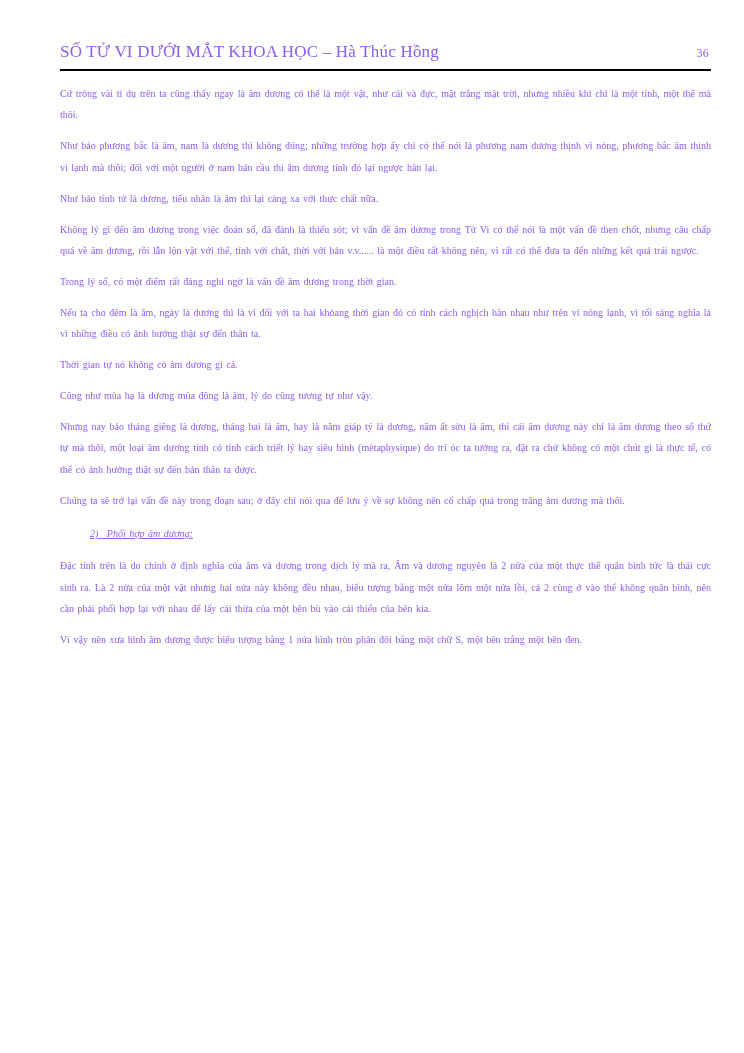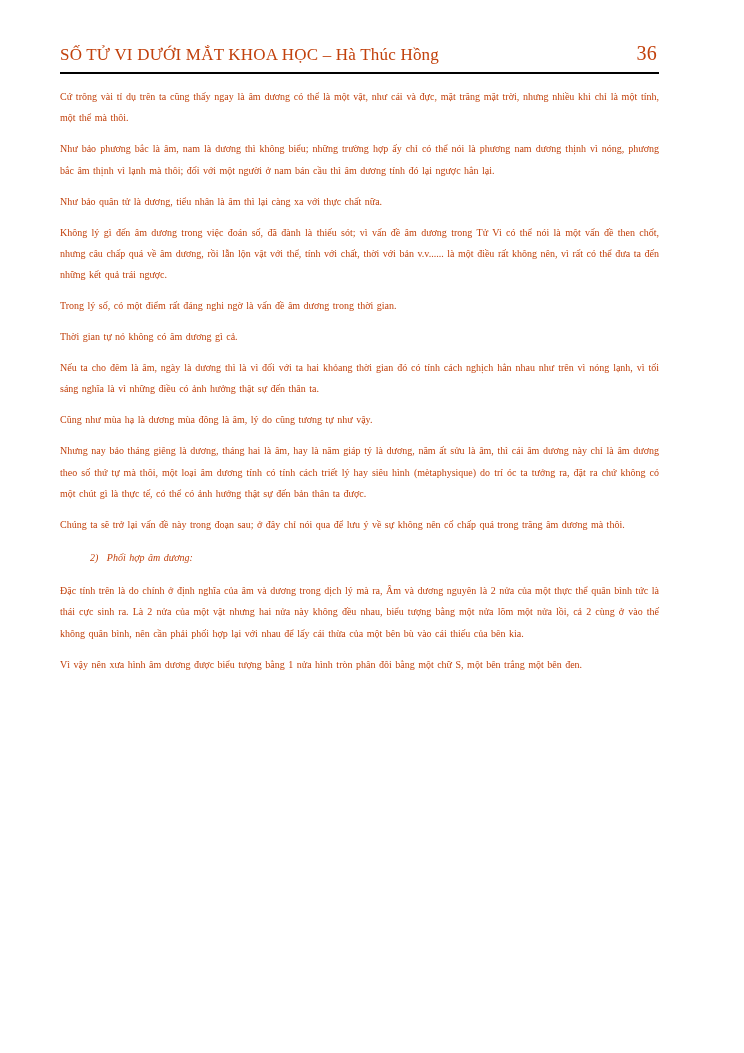--- a/index.html
+++ b/index.html
@@ -6,38 +6,38 @@
     margin: 0;
     padding: 0;
     background: #ffffff;
   }
   .page {
     position: relative;
     width: 744px;
     height: 862px;
     background: #ffffff;
     box-sizing: border-box;
-    padding: 42px 85px 0 60px;
+    padding: 42px 33px 0 60px;
     font-family: "Liberation Serif", "DejaVu Serif", serif;
-    color: #c2410c;
+    color: #8b5cf6;
     overflow: hidden;
   }
   .page-header {
     display: flex;
     justify-content: space-between;
     align-items: baseline;
     font-size: 17px;
     letter-spacing: 0.2px;
     padding: 0 2px 0 0;
   }
   .running-title {
     white-space: nowrap;
   }
   .page-number {
-    font-size: 20px;
+    font-size: 12px;
   }
   .header-rule {
     border: none;
     border-bottom: 2px solid #000000;
     margin: 7px 0 0 0;
     height: 0;
   }
   .page-body {
     margin-top: 12px;
   }
@@ -47,42 +47,43 @@
     text-align: justify;
     margin: 0 0 9.5px 0;
     word-spacing: 1px;
   }
   .section-heading {
     font-style: italic;
     text-align: left;
     padding-left: 30px;
     margin-top: 12px;
     margin-bottom: 11px;
+    text-decoration: underline;
   }
 </style>
 </head>
 <body>
 
 <div class="page">
 
   <header class="page-header">
     <span class="running-title">SỐ TỬ VI DƯỚI MẮT KHOA HỌC – Hà Thúc Hồng</span>
     <span class="page-number">36</span>
   </header>
 
   <div class="header-rule"></div>
 
   <main class="page-body">
     <p class="para">Cứ trông vài tỉ dụ trên ta cũng thấy ngay là âm dương có thể là một vật, như cái và đực, mặt trăng mặt trời, nhưng nhiều khi chỉ là một tính, một thể mà thôi.</p>
-    <p class="para">Như bảo phương bắc là âm, nam là dương thì không biểu; những trường hợp ấy chỉ có thể nói là phương nam dương thịnh vì nóng, phương bắc âm thịnh vì lạnh mà thôi; đối với một người ở nam bán cầu thì âm dương tính đó lại ngược hẳn lại.</p>
-    <p class="para">Như bảo quân tử là dương, tiểu nhân là âm thì lại càng xa với thực chất nữa.</p>
+    <p class="para">Như bảo phương bắc là âm, nam là dương thì không đúng; những trường hợp ấy chỉ có thể nói là phương nam dương thịnh vì nóng, phương bắc âm thịnh vì lạnh mà thôi; đối với một người ở nam bán cầu thì âm dương tính đó lại ngược hẳn lại.</p>
+    <p class="para">Như bảo tính tử là dương, tiểu nhân là âm thì lại càng xa với thực chất nữa.</p>
     <p class="para">Không lý gì đến âm dương trong việc đoán số, đã đành là thiếu sót; vì vấn đề âm dương trong Tử Vi có thể nói là một vấn đề then chốt, nhưng câu chấp quá về âm dương, rồi lẫn lộn vật với thể, tính với chất, thời với bản v.v...... là một điều rất không nên, vì rất có thể đưa ta đến những kết quả trái ngược.</p>
     <p class="para">Trong lý số, có một điểm rất đáng nghi ngờ là vấn đề âm dương trong thời gian.</p>
+    <p class="para">Nếu ta cho đêm là âm, ngày là dương thì là vì đối với ta hai khỏang thời gian đó có tính cách nghịch hẳn nhau như trên vì nóng lạnh, vì tối sáng nghĩa là vì những điều có ảnh hưởng thật sự đến thân ta.</p>
     <p class="para">Thời gian tự nó không có âm dương gì cả.</p>
-    <p class="para">Nếu ta cho đêm là âm, ngày là dương thì là vì đối với ta hai khỏang thời gian đó có tính cách nghịch hẳn nhau như trên vì nóng lạnh, vì tối sáng nghĩa là vì những điều có ảnh hưởng thật sự đến thân ta.</p>
     <p class="para">Cũng như mùa hạ là dương mùa đông là âm, lý do cũng tương tự như vậy.</p>
     <p class="para">Nhưng nay bảo tháng giêng là dương, tháng hai là âm, hay là năm giáp tý là dương, năm ất sửu là âm, thì cái âm dương này chỉ là âm dương theo số thứ tự mà thôi, một loại âm dương tính có tính cách triết lý hay siêu hình (mètaphysique) do trí óc ta tưởng ra, đặt ra chứ không có một chút gì là thực tế, có thể có ảnh hưởng thật sự đến bản thân ta được.</p>
     <p class="para">Chúng ta sẽ trở lại vấn đề này trong đoạn sau; ở đây chỉ nói qua để lưu ý về sự không nên cố chấp quá trong trăng âm dương mà thôi.</p>
     <p class="para section-heading">2)  Phối hợp âm dương:</p>
     <p class="para">Đặc tính trên là do chính ở định nghĩa của âm và dương trong dịch lý mà ra, Âm và dương nguyên là 2 nửa của một thực thể quân bình tức là thái cực sinh ra. Là 2 nửa của một vật nhưng hai nửa này không đều nhau, biểu tượng bằng một nửa lõm một nửa lồi, cả 2 cùng ở vào thế không quân bình, nên cần phải phối hợp lại với nhau để lấy cái thừa của một bên bù vào cái thiếu của bên kia.</p>
     <p class="para">Vì vậy nên xưa hình âm dương được biểu tượng bằng 1 nửa hình tròn phân đôi bằng một chữ S, một bên trắng một bên đen.</p>
   </main>
 
 </div>
 

